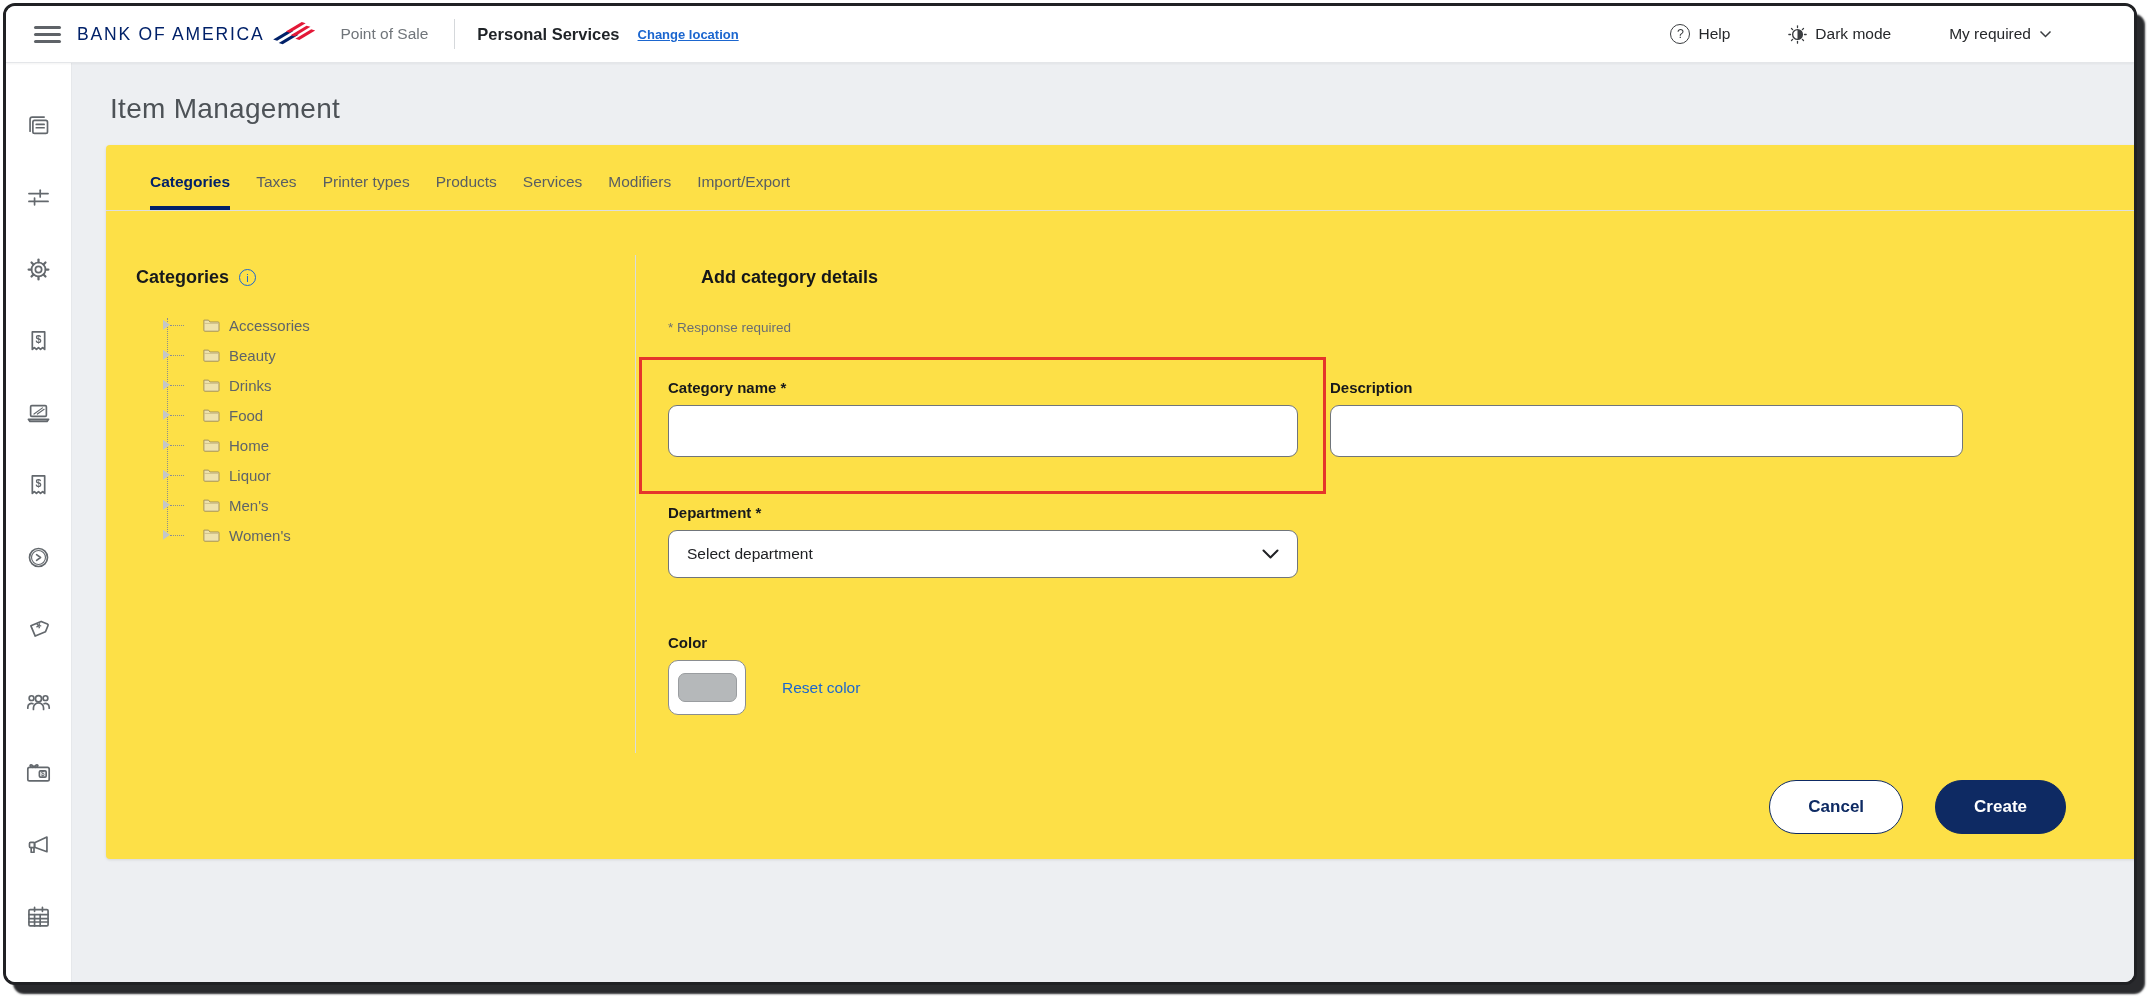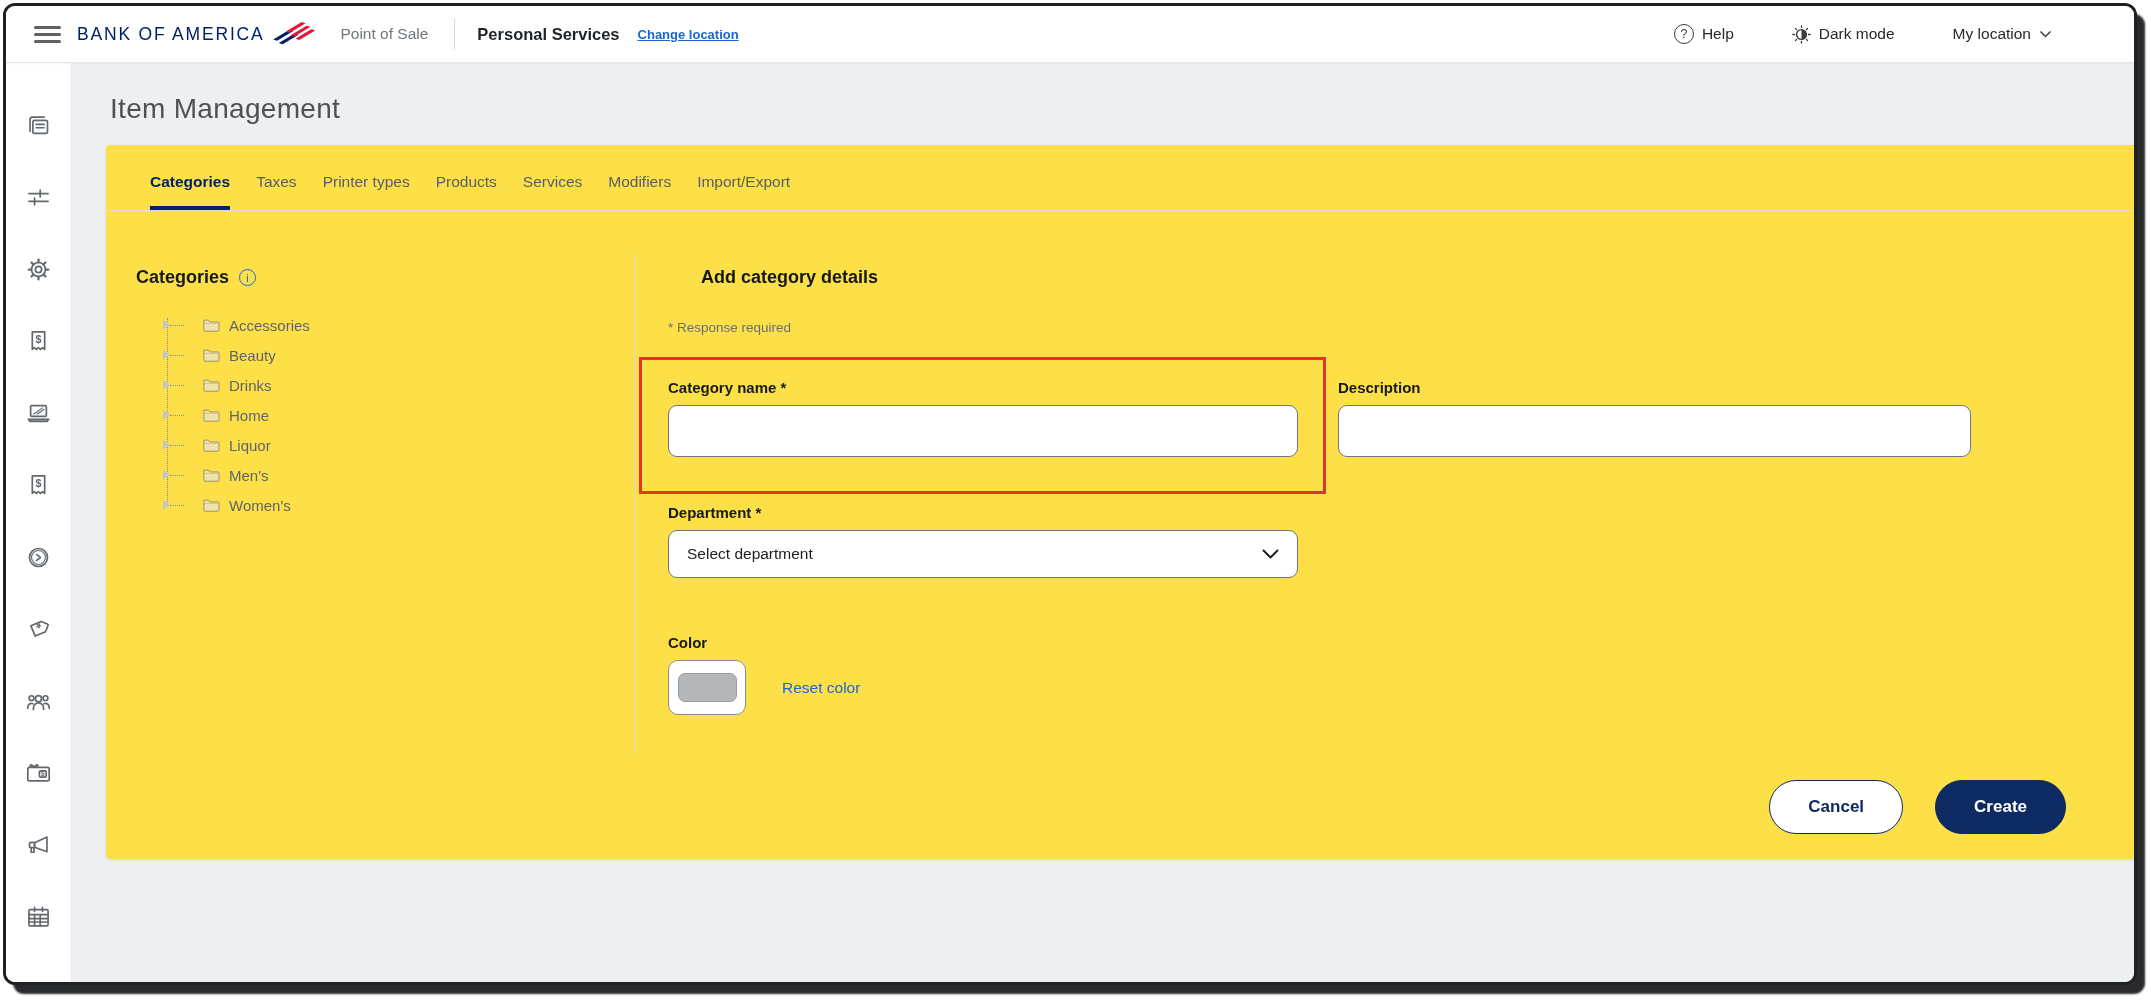--- a/index.html
+++ b/index.html
@@ -68,21 +68,21 @@
   .expander {
     position:absolute; left:1px; top:50%; transform:translateY(-52%); width:0; height:0; z-index:2;
     border-top:5px solid transparent; border-bottom:5px solid transparent; border-left:7px solid #c3c6c9;
   }
   .tree-item .folder { margin-right:9px; flex:none; }
   .tree-label { font-size:15px; color:#5f6469; }
   
   .form-heading { font-size:18px; color:#141619; margin-bottom:32px;margin-left:33px; }
   .required-note { font-size:13.5px; color:#6a6e72; margin-bottom:44px; }
   .field-label { font-size:15px; font-weight:bold; color:#17191c; margin-bottom:9px; }
-  .row-two { display:flex; gap:40px; }
+  .row-two { display:flex; gap:32px; }
   .field { width:630px; position:relative; }
   .field.desc { width:633px; }
   .text-input {
     width:100%; height:52px; border:1px solid #70757a; border-radius:9px; background:#fff;
     font-size:15.5px; color:#202124; padding:0 14px; font-family:"Liberation Sans", sans-serif; outline:none;
   }
   .highlight-box {
     position:absolute; left:-29px; top:-22px; width:687px; height:137px;
     border:3px solid #e5352b; pointer-events:none; z-index:3;
   }
@@ -149,21 +149,21 @@
               <path d="M15.6 9 H17.2"></path>
             <path d="M3.3 3.3 L4.4 4.4"></path>
               <path d="M13.6 13.6 L14.7 14.7"></path>
             <path d="M3.3 14.7 L4.4 13.6"></path>
               <path d="M13.6 4.4 L14.7 3.3"></path>
           </g>
         </svg>
         <span>Dark mode</span>
       </div>
       <div class="hdr-item">
-        <span>My location</span>
+        <span>My required</span>
         <svg width="13" height="9" viewBox="0 0 13 9">
           <polyline points="1.5,1.5 6.5,6.5 11.5,1.5" fill="none" stroke="#3a3d40" stroke-width="1.5"></polyline>
         </svg>
       </div>
     </div>
   </div>
 
   <div class="sidebar">
     <div class="side-icon">
       <svg width="27" height="27" viewBox="0 0 24 24">
@@ -313,20 +313,28 @@
                   <path d="M2.3 7.2 H18.7" stroke="#cdbc85" stroke-width="1" fill="none"></path>
                 </svg>
               <span class="tree-label">Drinks</span>
             </div>
             <div class="tree-item">
               <span class="expander"></span>
               <svg class="folder" width="18" height="16" viewBox="0 0 20 18">
                   <path d="M2 3.5 h5.2 l1.6 2.1 H18 a1 1 0 0 1 1 1 V15 a1 1 0 0 1 -1 1 H3 a1 1 0 0 1 -1 -1 Z" fill="#efe2ad" stroke="#a3905a" stroke-width="1.1"></path>
                   <path d="M2.3 7.2 H18.7" stroke="#cdbc85" stroke-width="1" fill="none"></path>
                 </svg>
+              <span class="tree-label">Food</span>
+            </div>
+            <div class="tree-item">
+              <span class="expander"></span>
+              <svg class="folder" width="18" height="16" viewBox="0 0 20 18">
+                  <path d="M2 3.5 h5.2 l1.6 2.1 H18 a1 1 0 0 1 1 1 V15 a1 1 0 0 1 -1 1 H3 a1 1 0 0 1 -1 -1 Z" fill="#efe2ad" stroke="#a3905a" stroke-width="1.1"></path>
+                  <path d="M2.3 7.2 H18.7" stroke="#cdbc85" stroke-width="1" fill="none"></path>
+                </svg>
               <span class="tree-label">Home</span>
             </div>
             <div class="tree-item">
               <span class="expander"></span>
               <svg class="folder" width="18" height="16" viewBox="0 0 20 18">
                   <path d="M2 3.5 h5.2 l1.6 2.1 H18 a1 1 0 0 1 1 1 V15 a1 1 0 0 1 -1 1 H3 a1 1 0 0 1 -1 -1 Z" fill="#efe2ad" stroke="#a3905a" stroke-width="1.1"></path>
                   <path d="M2.3 7.2 H18.7" stroke="#cdbc85" stroke-width="1" fill="none"></path>
                 </svg>
               <span class="tree-label">Liquor</span>
             </div>

